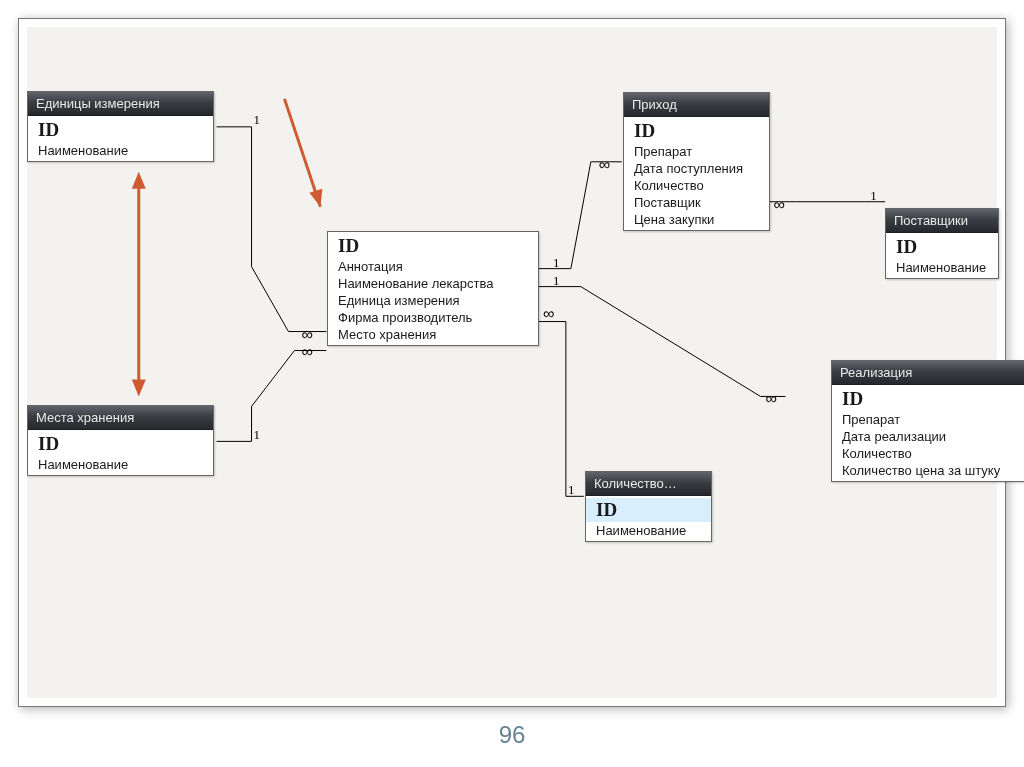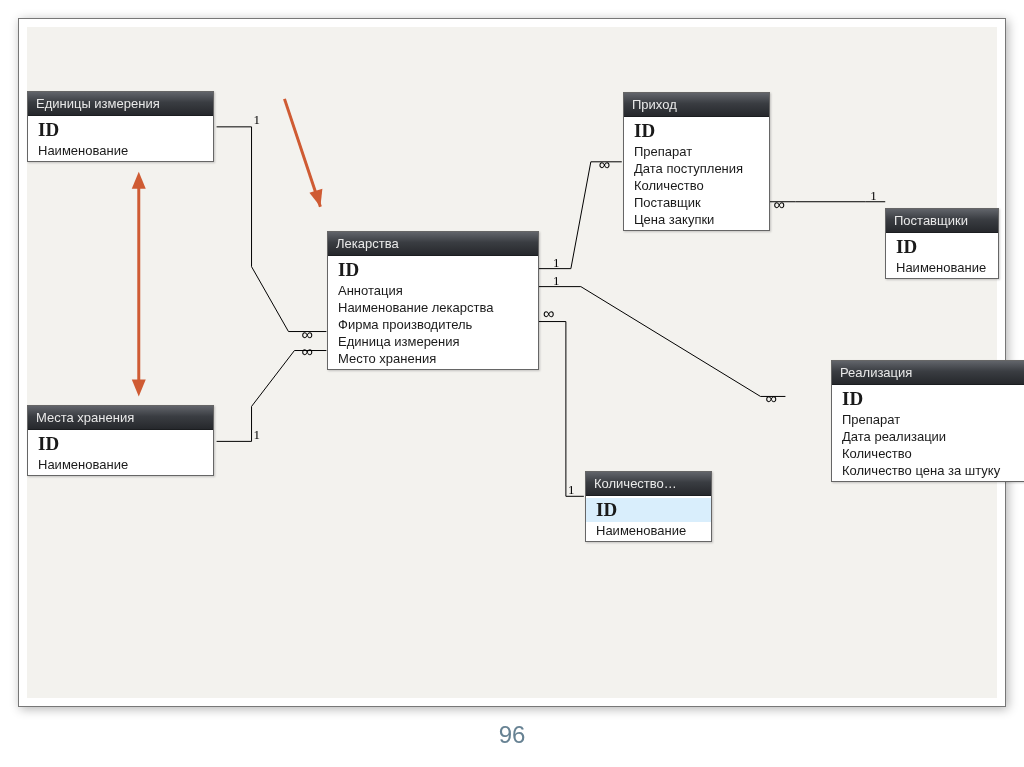--- a/index.html
+++ b/index.html
@@ -172,27 +172,26 @@
 
       <div class="entity" style="left:0px; top:378px; width:185px;">
         <div class="entity-header">Места хранения</div>
         <div class="entity-body">
           <div class="field key">ID</div>
           <div class="field">Наименование</div>
         </div>
       </div>
 
       <div class="entity" style="left:300px; top:204px; width:210px;">
-        <div class="entity-header">Лекарства</div>
         <div class="entity-body">
           <div class="field key">ID</div>
           <div class="field">Аннотация</div>
           <div class="field">Наименование лекарства</div>
+          <div class="field">Единица измерения</div>
           <div class="field">Фирма производитель</div>
-          <div class="field">Единица измерения</div>
           <div class="field">Место хранения</div>
         </div>
       </div>
 
       <div class="entity" style="left:596px; top:65px; width:145px;">
         <div class="entity-header">Приход</div>
         <div class="entity-body">
           <div class="field key">ID</div>
           <div class="field">Препарат</div>
           <div class="field">Дата поступления</div>

